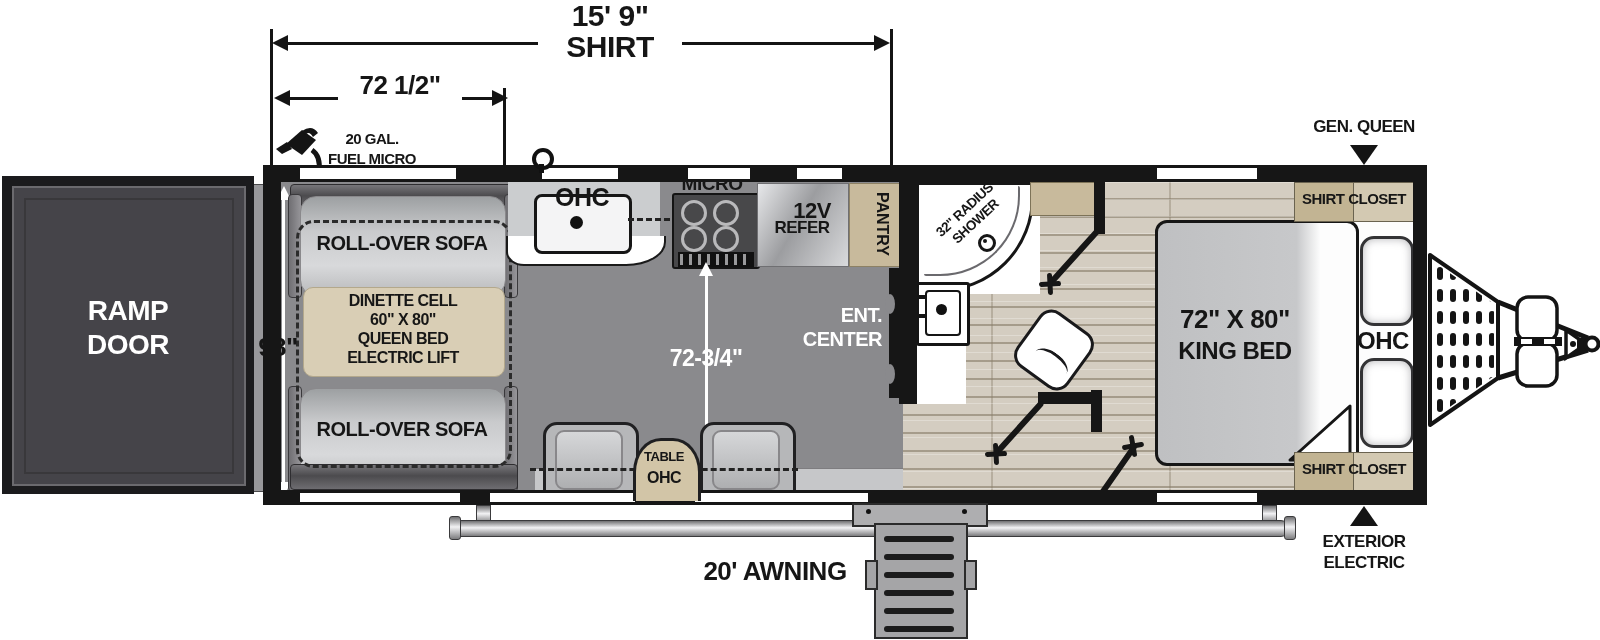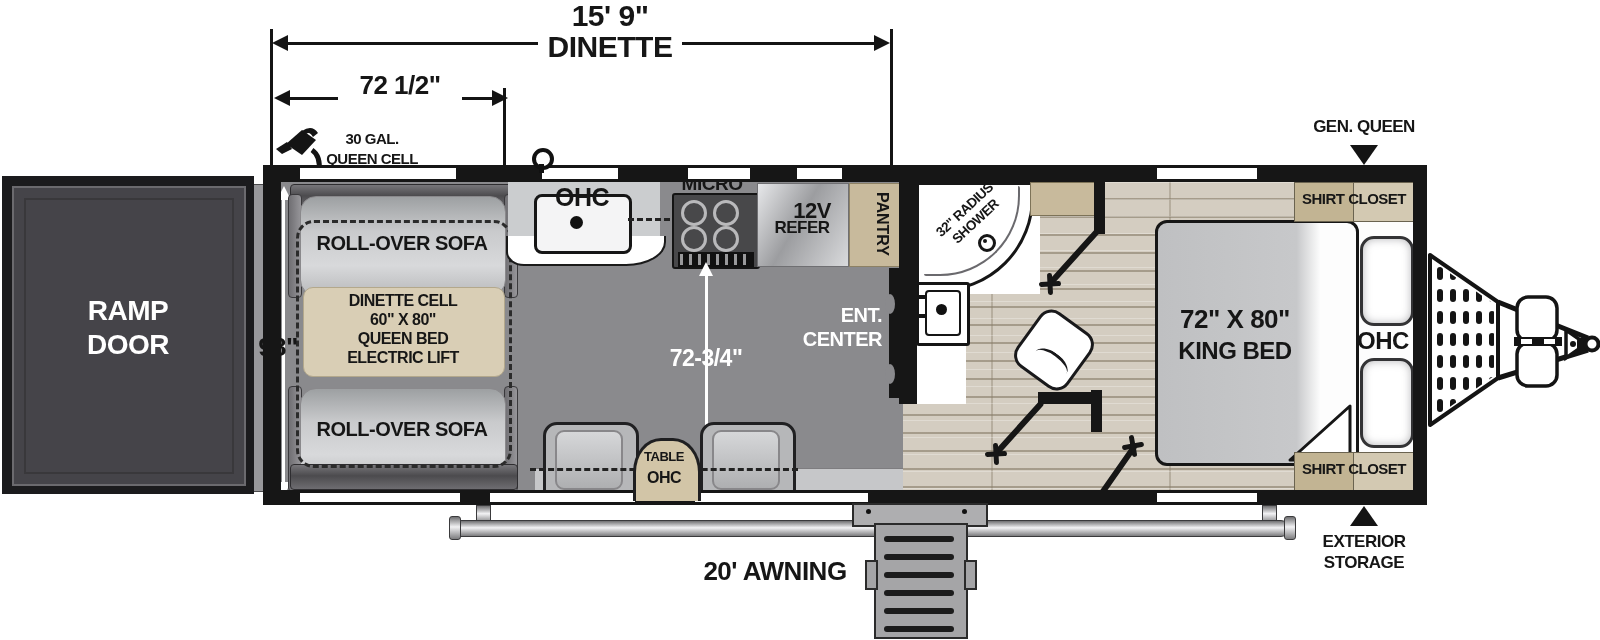--- a/index.html
+++ b/index.html
@@ -39,43 +39,43 @@
   .closet{position:absolute;border:1px solid #6a6350;}
   .steps-slot{position:absolute;background:#1c1c1c;border-radius:3px;}
   .metal{background:linear-gradient(180deg,#6f6f71 0%,#f2f2f4 45%,#7c7c7e 100%);border:1px solid #3a3a3c;}
 </style>
 </head>
 <body>
 
 <div id="stage">
 
   <div class="t" style="left:540px;top:0px;width:140px;font-size:30px;">15' 9"</div>
-  <div class="t" style="left:540px;top:31px;width:140px;font-size:30px;">DINETTE</div>
+  <div class="t" style="left:540px;top:31px;width:140px;font-size:30px;">SHIRT</div>
   <div class="dimline" style="left:276px;top:42px;width:262px;"></div>
   <div class="dimline" style="left:682px;top:42px;width:198px;"></div>
   <div class="arrL" style="left:272px;top:35px;"></div>
   <div class="arrR" style="left:874px;top:35px;"></div>
   <div class="tick" style="left:270px;top:29px;height:143px;"></div>
   <div class="tick" style="left:890px;top:29px;height:143px;"></div>
 
   <div class="t" style="left:340px;top:72px;width:120px;font-size:26px;">72 1/2"</div>
   <div class="dimline" style="left:278px;top:97px;width:60px;"></div>
   <div class="dimline" style="left:462px;top:97px;width:36px;"></div>
   <div class="arrL" style="left:274px;top:90px;"></div>
   <div class="arrR" style="left:492px;top:90px;"></div>
   <div class="tick" style="left:503px;top:88px;height:84px;"></div>
 
   <svg class="abs" style="left:272px;top:122px;" width="58" height="52" viewBox="0 0 58 52">
     <path d="M14 22 L30 8 L44 18 L30 33 Z" fill="#141414"></path>
     <path d="M4 27 L15 20 L20 27 L10 32 Z" fill="#141414"></path>
     <path d="M30 9 q10 -7 16 2 l-5 4 q-4 -7 -8 -2 Z" fill="#141414"></path>
     <path d="M40 28 q9 6 7 22" stroke="#141414" stroke-width="5" fill="none"></path>
   </svg>
-  <div class="t" style="left:330px;top:131px;width:84px;font-size:15px;">30 GAL.</div>
-  <div class="t" style="left:326px;top:151px;width:92px;font-size:15px;">QUEEN CELL</div>
+  <div class="t" style="left:330px;top:131px;width:84px;font-size:15px;">20 GAL.</div>
+  <div class="t" style="left:326px;top:151px;width:92px;font-size:15px;">FUEL MICRO</div>
 
   <div class="t" style="left:1306px;top:118px;width:116px;font-size:17px;">GEN. QUEEN</div>
   <div class="triD" style="left:1350px;top:145px;"></div>
 
   <div class="abs" style="left:281px;top:182px;width:624px;height:308px;background:#8a8a8d;"></div>
   <div class="abs" style="left:903px;top:182px;width:510px;height:308px;background-color:#d4cdc1;
               background-image:repeating-linear-gradient(180deg,rgba(255,255,255,.28) 0 1px,transparent 1px 17px),
                                repeating-linear-gradient(180deg,transparent 0 16px,rgba(134,123,103,.6) 16px 18px),
                                repeating-linear-gradient(90deg,transparent 0 88px,rgba(134,123,103,.38) 88px 90px,transparent 90px 178px);"></div>
 
@@ -251,21 +251,21 @@
   <div class="steps-slot" style="left:884px;top:554px;width:70px;height:6px;"></div>
   <div class="steps-slot" style="left:884px;top:572px;width:70px;height:6px;"></div>
   <div class="steps-slot" style="left:884px;top:590px;width:70px;height:6px;"></div>
   <div class="steps-slot" style="left:884px;top:608px;width:70px;height:6px;"></div>
   <div class="steps-slot" style="left:884px;top:626px;width:70px;height:6px;"></div>
   <div class="abs" style="left:865px;top:560px;width:9px;height:26px;background:#a5a5a7;border:2px solid #2b2b2b;"></div>
   <div class="abs" style="left:964px;top:560px;width:9px;height:26px;background:#a5a5a7;border:2px solid #2b2b2b;"></div>
 
   <div class="triU" style="left:1350px;top:506px;"></div>
   <div class="t" style="left:1306px;top:533px;width:116px;font-size:17px;">EXTERIOR</div>
-  <div class="t" style="left:1306px;top:554px;width:116px;font-size:17px;">STORAGE</div>
+  <div class="t" style="left:1306px;top:554px;width:116px;font-size:17px;">ELECTRIC</div>
 
   <svg class="abs" style="left:1420px;top:240px;" width="180" height="200" viewBox="0 0 180 200">
     <defs>
       <pattern id="rockdots" width="13" height="22" patternUnits="userSpaceOnUse">
         <rect x="4" y="5" width="6" height="13" rx="3" fill="#141414"></rect>
       </pattern>
     </defs>
     <line x1="78" y1="62" x2="168" y2="98" stroke="#141414" stroke-width="5"></line>
     <line x1="78" y1="138" x2="168" y2="110" stroke="#141414" stroke-width="5"></line>
     <polygon points="10,15 10,185 78,138 78,62" fill="#ffffff" stroke="#141414" stroke-width="4" stroke-linejoin="round"></polygon>

